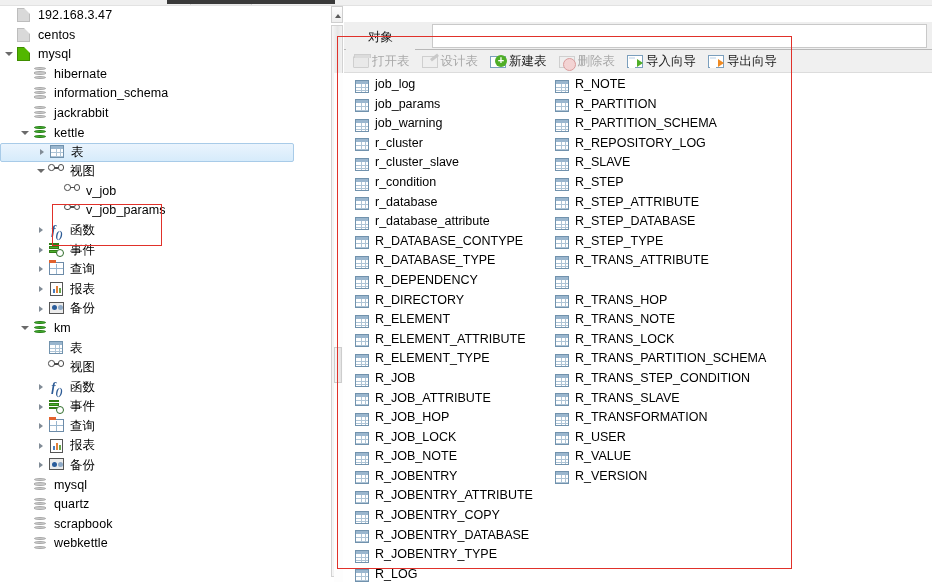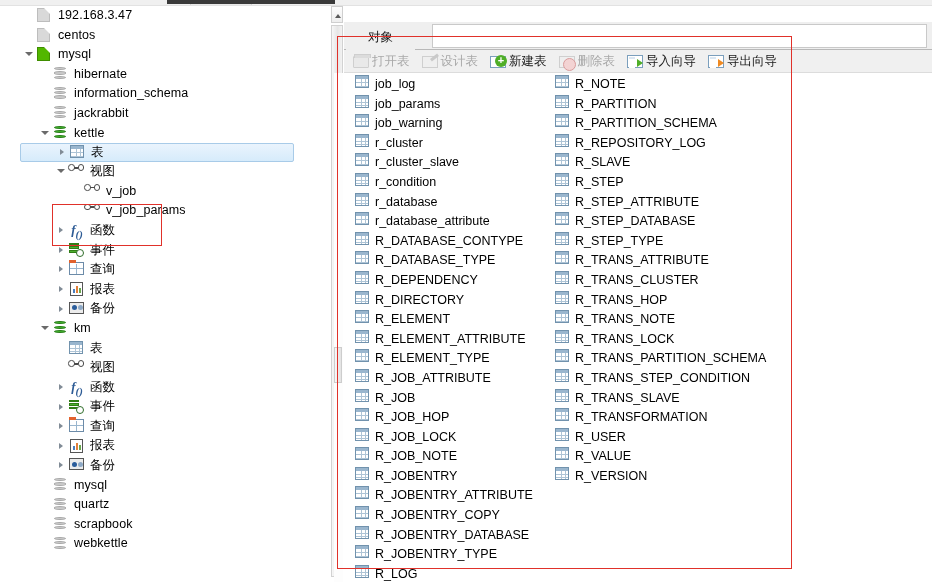--- a/index.html
+++ b/index.html
@@ -22,21 +22,21 @@
     background:#e8e8e8; border-left:1px solid #d4d4d4; border-right:1px solid #d4d4d4;
   }
   .frame-dark {
     position:absolute; left:167px; top:0px; width:168px; height:4px;
     background:#3a3a3a;
   }
 
   
   .tree-panel {
     position:absolute; left:0; top:6px; width:296px; height:576px;
-    background:#fff; overflow:hidden;padding-left:20px;
+    background:#fff; overflow:hidden;
   }
   .tree-row {
     position:relative; height:19.6px; line-height:19.6px;
     white-space:nowrap; font-size:12.5px; color:#000;
     display:flex; align-items:center;
   }
   .tree-row.selected {
     background:linear-gradient(to bottom,#eaf4fd 0%,#d6ebfb 100%);
     border:1px solid #a8cbe8; border-radius:2px;
     margin-right:2px; height:19px;
@@ -191,21 +191,21 @@
                    border-left:6px solid #4fae27; border-top:4px solid transparent;
                    border-bottom:4px solid transparent; }
   .ti-exp::after { content:""; position:absolute; right:-1px; top:3px;
                    border-left:6px solid #f08a22; border-top:4px solid transparent;
                    border-bottom:4px solid transparent; }
 
   .list-area { position:relative; height:523px; background:#fff; padding-top:2px; }
   .col { position:absolute; top:2px; }
   .col1 { left:10px; }
   .col2 { left:210px; }
-  .item { height:19.6px; line-height:19.6px; display:flex; align-items:flex-start;
+  .item { height:19.6px; line-height:19.6px; display:flex; align-items:flex-end;
           font-size:12.5px; color:#000; white-space:nowrap; }
   .item .ic-grid { margin-right:3px; }
 
   
   .inner-scroll { position:absolute; left:-10px; top:0px; width:9px; height:523px;
                   background:#fdfdfd; }
   .inner-thumb { position:absolute; left:0px; top:274px; width:8px; height:36px;
                  background:linear-gradient(to right,#f8f8f8,#e3e3e3); border:1px solid #cdcdcd; }
 
   
@@ -764,32 +764,32 @@
           </div>
           <div class="item">
             <span class="ico">
               <span class="ic-grid">
                 <i class="h1"></i>
                 <i class="h2"></i>
                 <i class="v1"></i>
                 <i class="v2"></i>
               </span>
             </span>
+            <span>R_JOB</span>
+          </div>
+          <div class="item">
+            <span class="ico">
+              <span class="ic-grid">
+                <i class="h1"></i>
+                <i class="h2"></i>
+                <i class="v1"></i>
+                <i class="v2"></i>
+              </span>
+            </span>
             <span>R_JOB_ATTRIBUTE</span>
-          </div>
-          <div class="item">
-            <span class="ico">
-              <span class="ic-grid">
-                <i class="h1"></i>
-                <i class="h2"></i>
-                <i class="v1"></i>
-                <i class="v2"></i>
-              </span>
-            </span>
-            <span>R_JOB</span>
           </div>
           <div class="item">
             <span class="ico">
               <span class="ic-grid">
                 <i class="h1"></i>
                 <i class="h2"></i>
                 <i class="v1"></i>
                 <i class="v2"></i>
               </span>
             </span>
@@ -1008,21 +1008,20 @@
           </div>
           <div class="item">
             <span class="ico">
               <span class="ic-grid">
                 <i class="h1"></i>
                 <i class="h2"></i>
                 <i class="v1"></i>
                 <i class="v2"></i>
               </span>
             </span>
-            <span>R_TRANS_CLUSTER</span>
           </div>
           <div class="item">
             <span class="ico">
               <span class="ic-grid">
                 <i class="h1"></i>
                 <i class="h2"></i>
                 <i class="v1"></i>
                 <i class="v2"></i>
               </span>
             </span>

